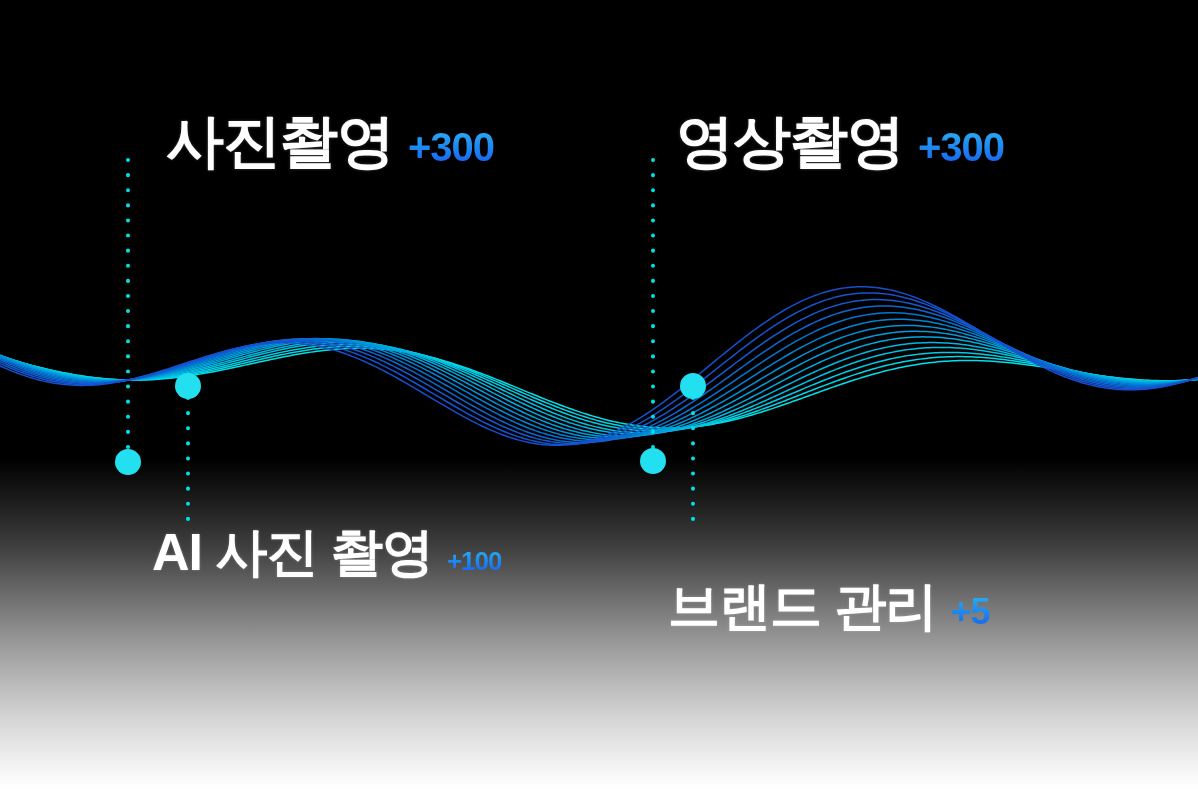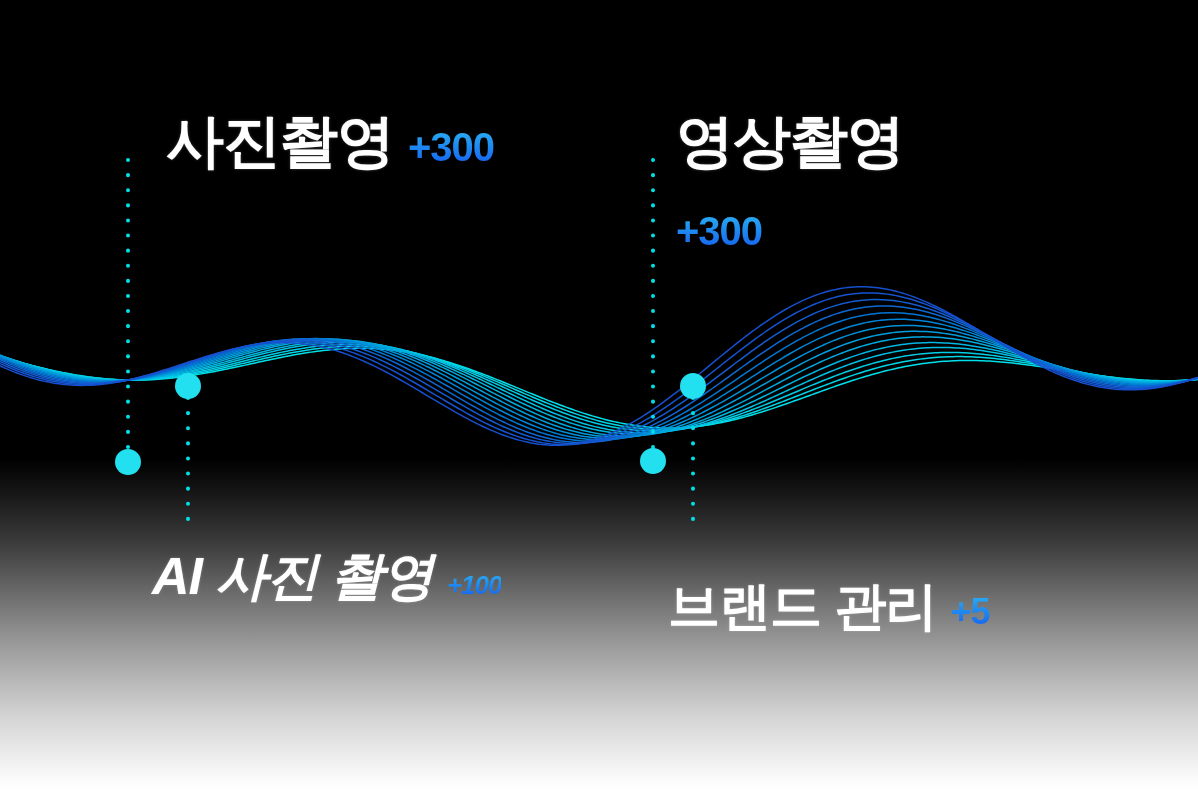--- a/index.html
+++ b/index.html
@@ -77,33 +77,32 @@
     letter-spacing: -1px;
     text-shadow: 0 0 3px rgba(255,255,255,0.25);
   }
   .label .delta {
     font-weight: 700;
     letter-spacing: -1px;
     background: linear-gradient(to bottom, #2cb8f5 0%, #1f8cf0 45%, #1457ef 100%);
     -webkit-background-clip: text;
     background-clip: text;
     color: transparent;
-    margin-top: 14px;
     -webkit-text-fill-color: transparent;
   }
 
   #label-photo      { left: 166px; top: 103px; }
   #label-photo .name  { font-size: 58px; }
   #label-photo .delta { font-size: 40px; }
 
-  #label-video      { left: 676px; top: 103px; flex-direction: column; }
+  #label-video      { left: 676px; top: 103px; }
   #label-video .name  { font-size: 58px; }
   #label-video .delta { font-size: 40px; }
 
-  #label-ai-photo   { left: 152px; top: 542px; font-style: italic; }
+  #label-ai-photo   { left: 152px; top: 518px; }
   #label-ai-photo .name  { font-size: 52px; }
   #label-ai-photo .delta { font-size: 26px; }
 
   #label-brand      { left: 668px; top: 572px; }
   #label-brand .name  { font-size: 52px; }
   #label-brand .delta { font-size: 36px; }
 </style>
 </head>
 <body>
 

